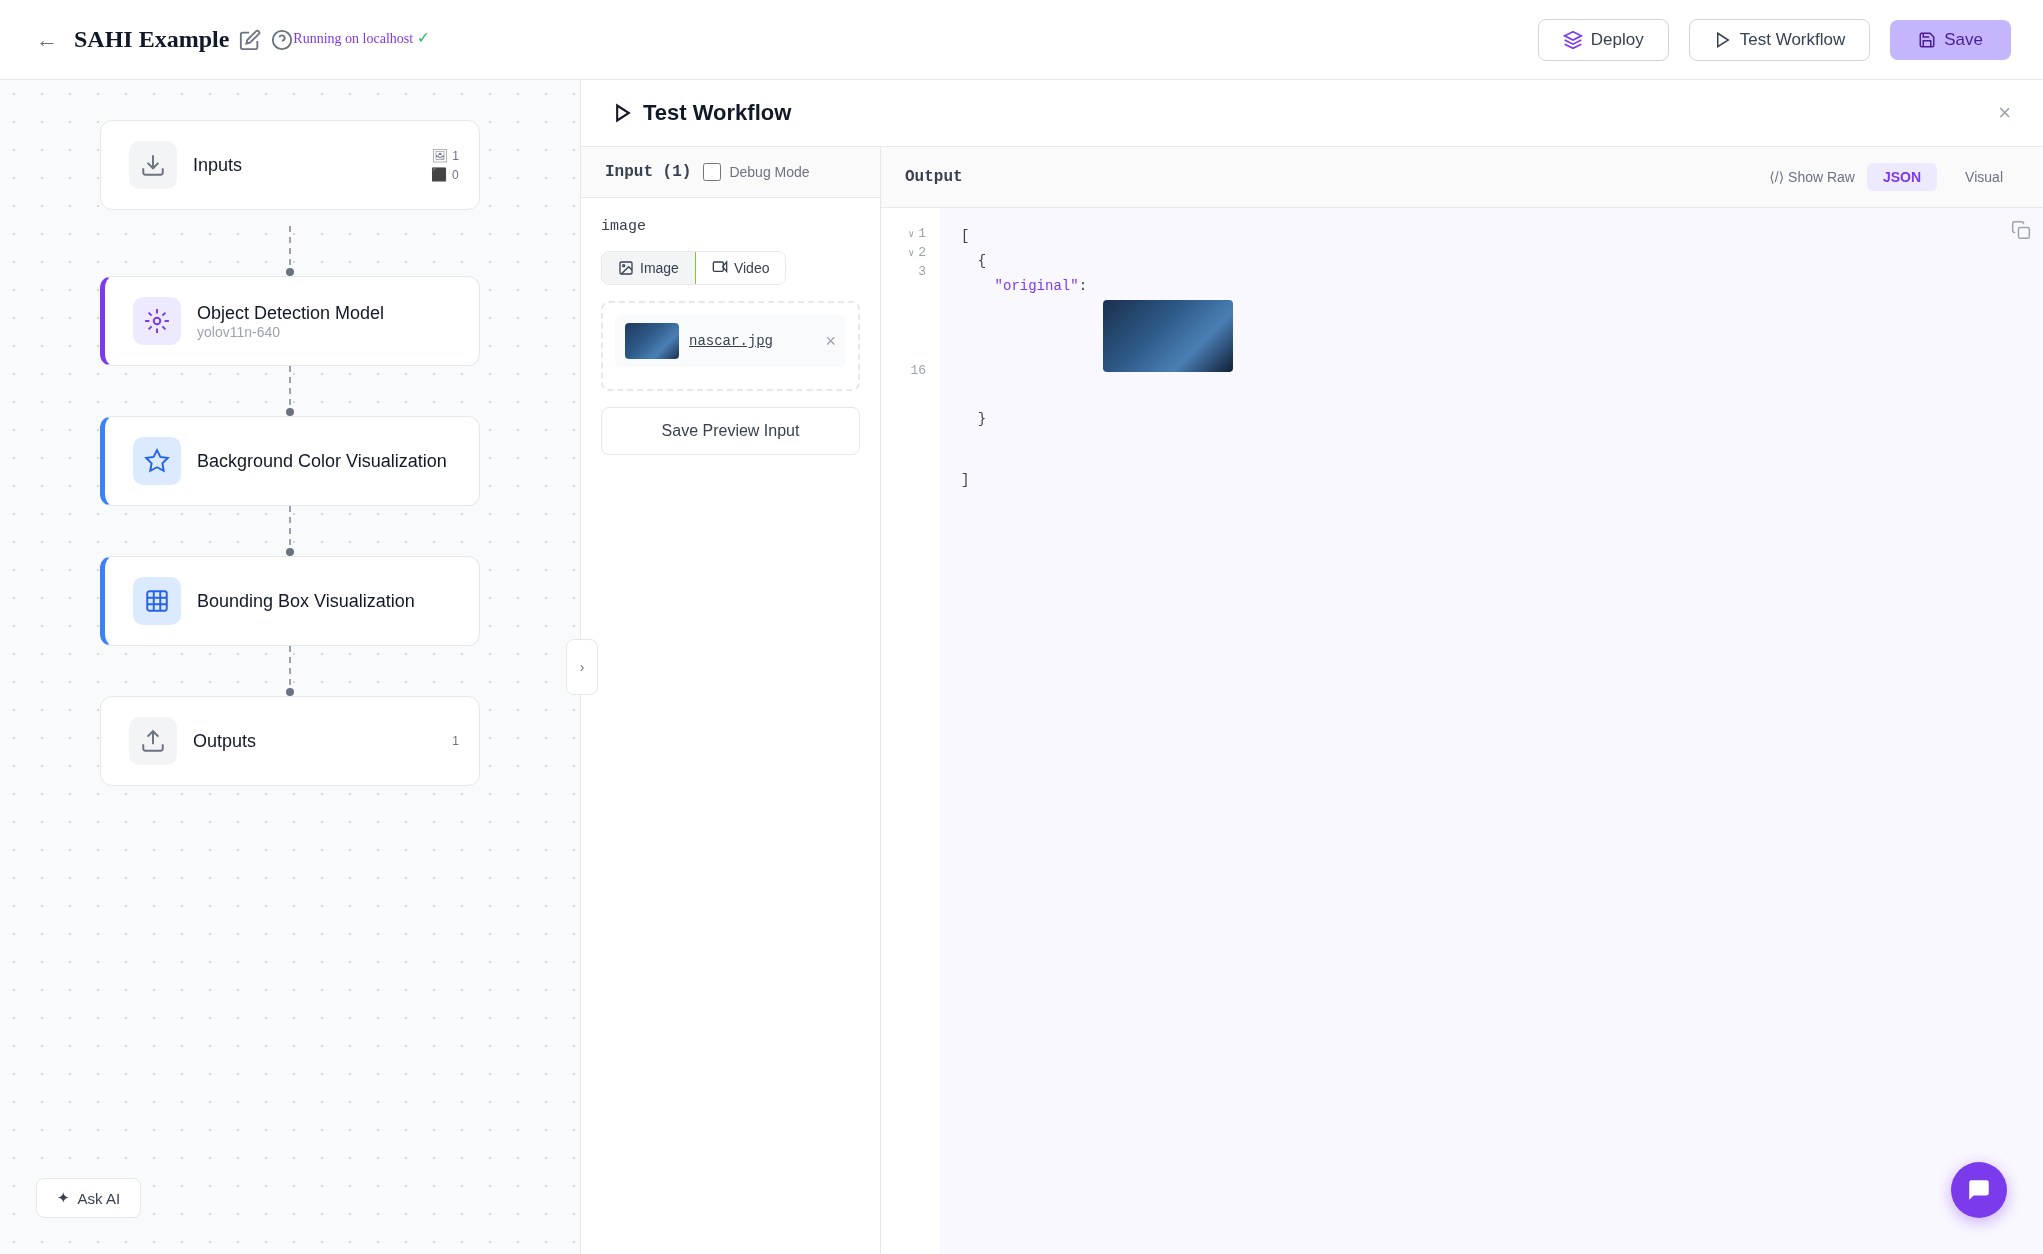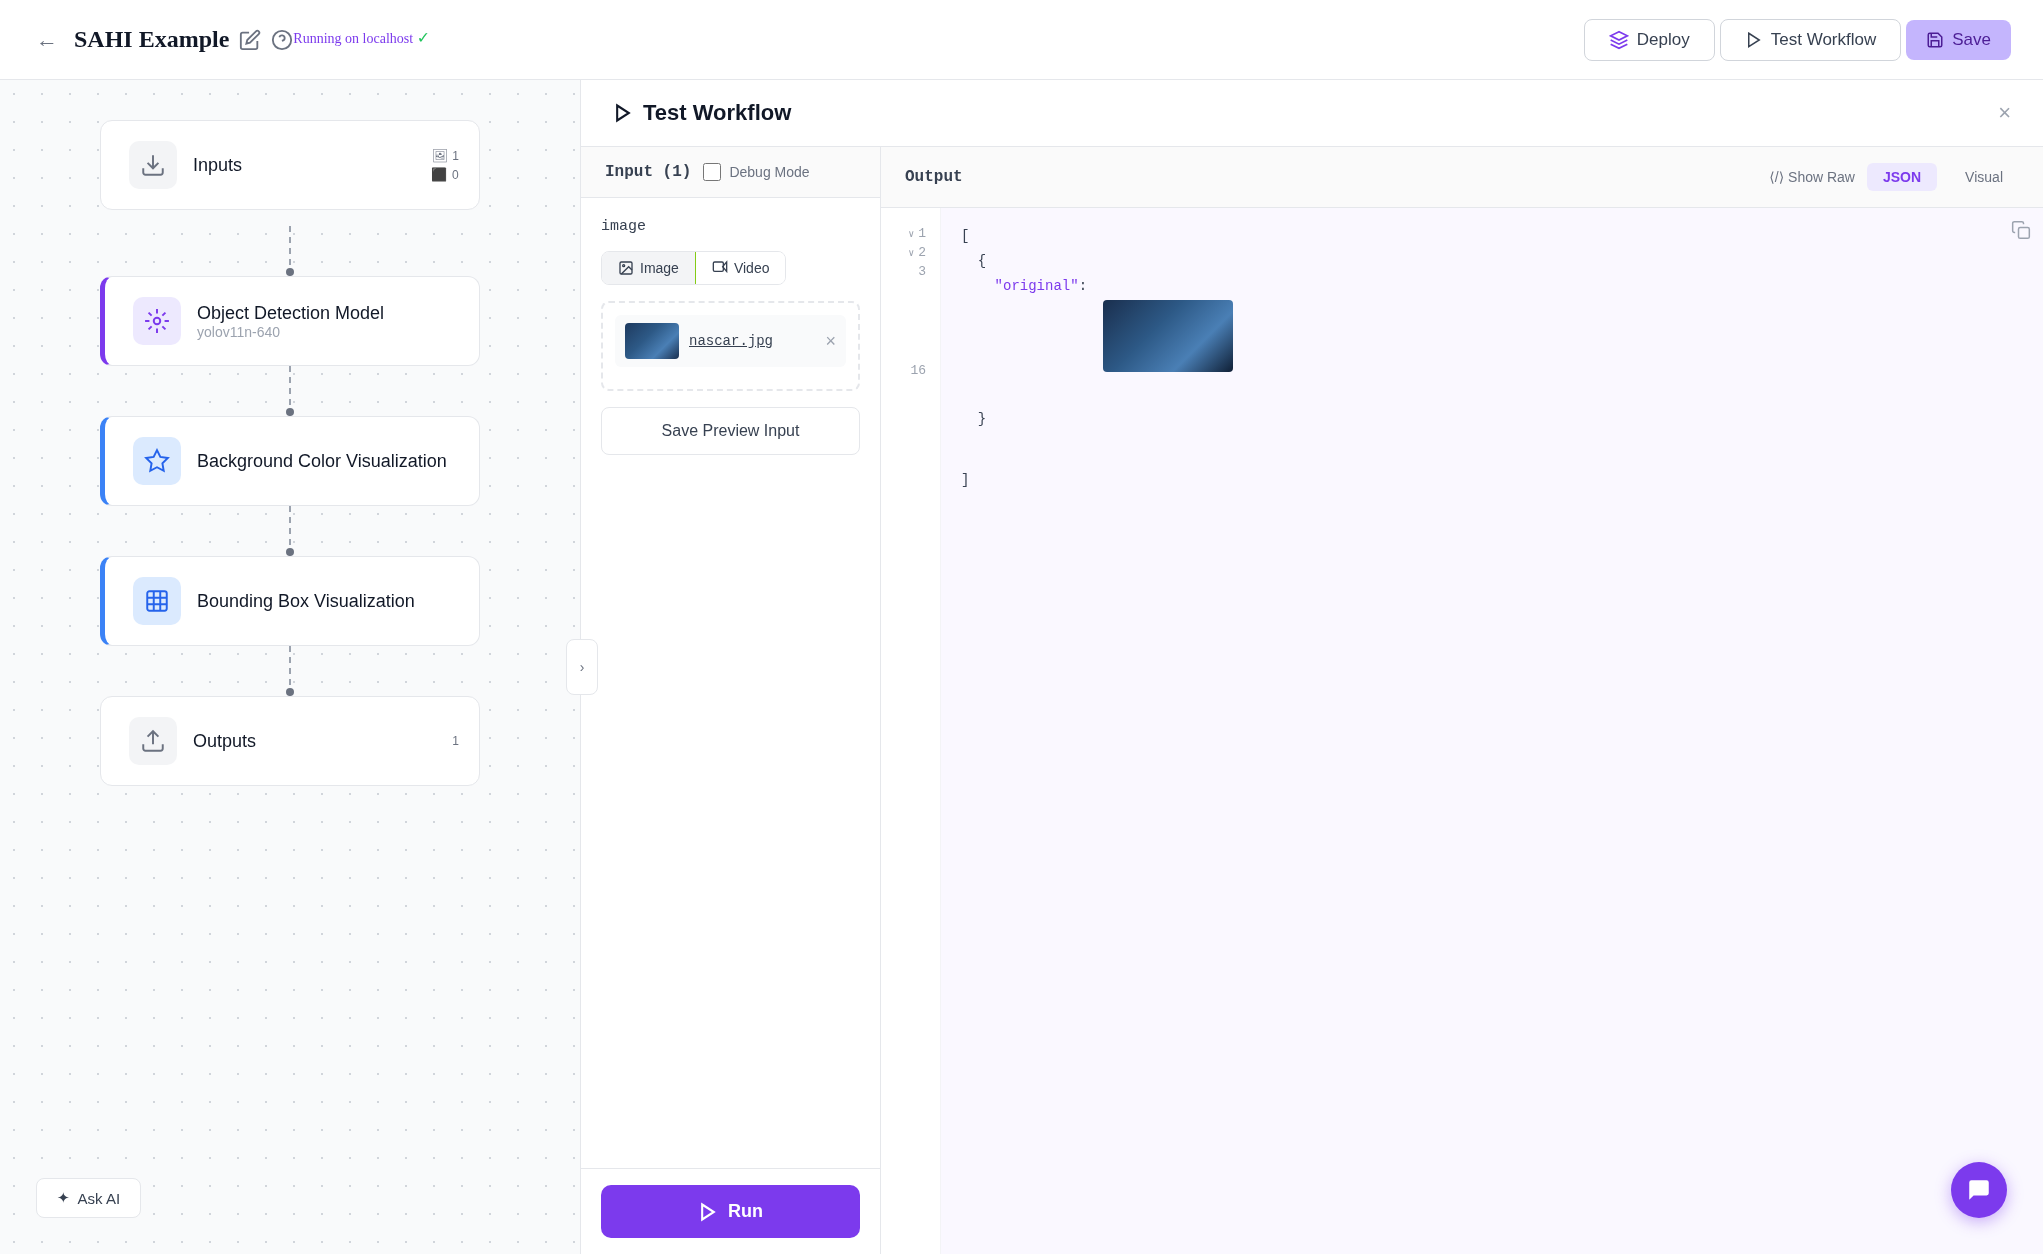--- a/index.html
+++ b/index.html
@@ -60,21 +60,21 @@
       color: #6b7280;
       margin-top: 2px;
     }
     .app-subtitle span {
       color: #7c3aed;
       font-weight: 500;
     }
     .header-right {
       display: flex;
       align-items: center;
-      gap: 5px;
+      gap: 20px;
     }
     .btn-deploy {
       display: flex;
       align-items: center;
       gap: 8px;
       padding: 10px 24px;
       border: 1.5px solid #d1d5db;
       border-radius: 8px;
       background: white;
       font-size: 17px;
@@ -93,21 +93,21 @@
       background: white;
       font-size: 17px;
       font-weight: 500;
       color: #374151;
       cursor: pointer;
     }
     .btn-save {
       display: flex;
       align-items: center;
       gap: 8px;
-      padding: 10px 20px;
+      padding: 10px 28px;
       border: none;
       border-radius: 8px;
       background: #c4b5fd;
       font-size: 17px;
       font-weight: 500;
       color: #4c1d95;
       cursor: pointer;
     }
 
     
@@ -795,28 +795,20 @@
               </div>
               <span class="file-name">nascar.jpg</span>
               <button class="file-remove">×</button>
             </div>
           </div>
           <button class="save-preview-btn">
             <span>Save Preview Input</span>
           </button>
         </div>
 
-        <div class="run-section">
-          <button class="run-btn">
-            <svg width="20" height="20" viewBox="0 0 24 24" fill="none" stroke="white" stroke-width="2.5">
-                <polygon points="5 3 19 12 5 21 5 3"></polygon>
-              </svg>
-            <span>Run</span>
-          </button>
-        </div>
       </div>
 
       <div class="output-col">
         <div class="col-header">
           <span class="col-header-title">Output</span>
           <div class="output-header-right">
             <button class="show-raw-btn">
               <span>⟨/⟩ Show Raw</span>
             </button>
             <button class="tab-json">

